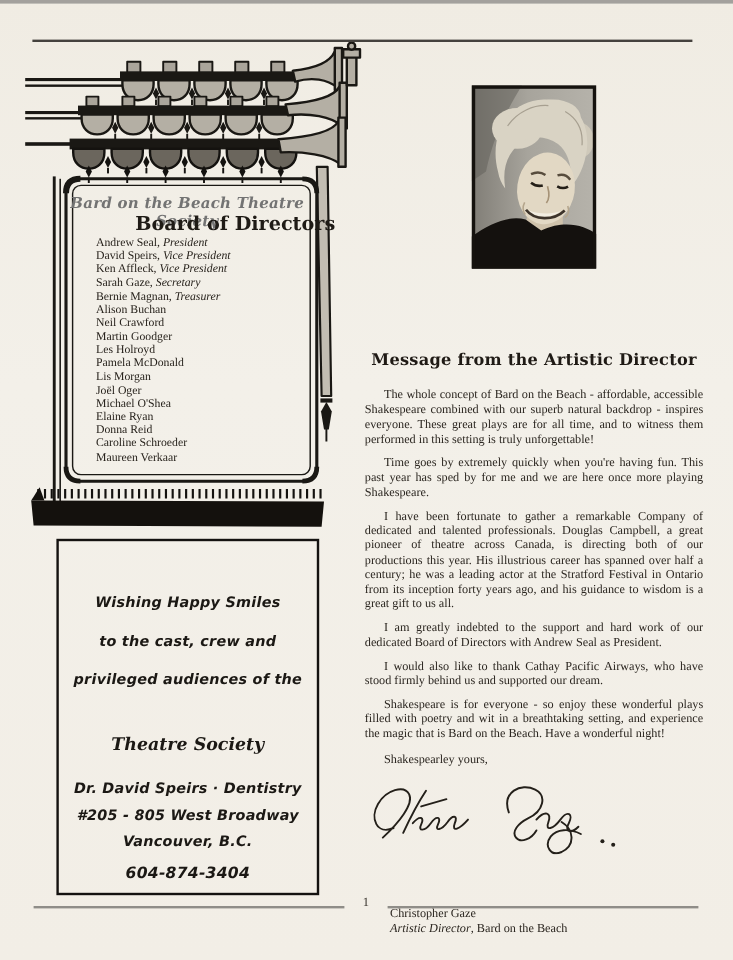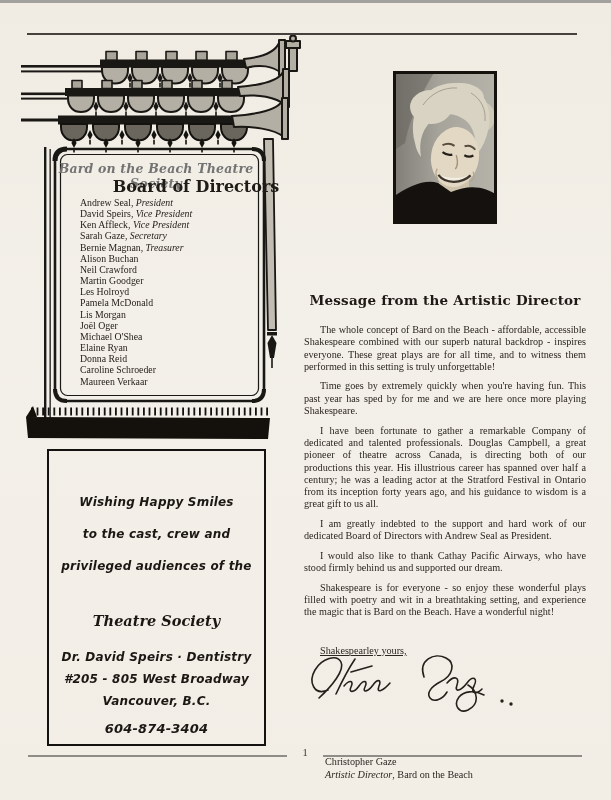--- a/index.html
+++ b/index.html
@@ -36,21 +36,21 @@
   .ad-dent{top:199px;} .ad-addr1{top:221px;} .ad-addr2{top:243px;} .ad-phone{top:270px;font-size:13px;}
 
   
   .photo{left:393px;top:71px;}
   .msg-heading{left:304px;top:253px;width:282px;text-align:center;
     font-family:"DejaVu Serif",serif;font-weight:bold;font-size:13.5px;
     letter-spacing:.2px;color:#1f1a15;margin-top:39px;}
   .msg-body{left:304px;top:324px;width:282px;}
   .para{font-size:10.2px;line-height:12.3px;text-align:justify;text-indent:16px;
     margin:0 0 7.3px 0;color:#2b2620;}
-  .closing{margin-top:26px;font-size:10.2px;text-indent:16px;color:#2b2620;text-decoration:underline;}
+  .closing{margin-top:9px;font-size:10.2px;text-indent:16px;color:#2b2620;}
   .signature{left:306px;top:650px;}
   .signer{left:325px;top:711px;font-size:10.2px;line-height:13.2px;color:#2b2620;margin-top:44px;}
   .signer i{font-style:italic;}
 
   
   .footer-rule-left{left:28px;top:755px;width:259px;height:1.5px;background:#8f8d88;}
   .footer-rule-right{left:323px;top:755px;width:259px;height:1.5px;background:#8f8d88;}
   .page-number{left:294px;top:747px;width:22px;text-align:center;font-size:10.5px;color:#3a352f;}
 </style>
 </head>

